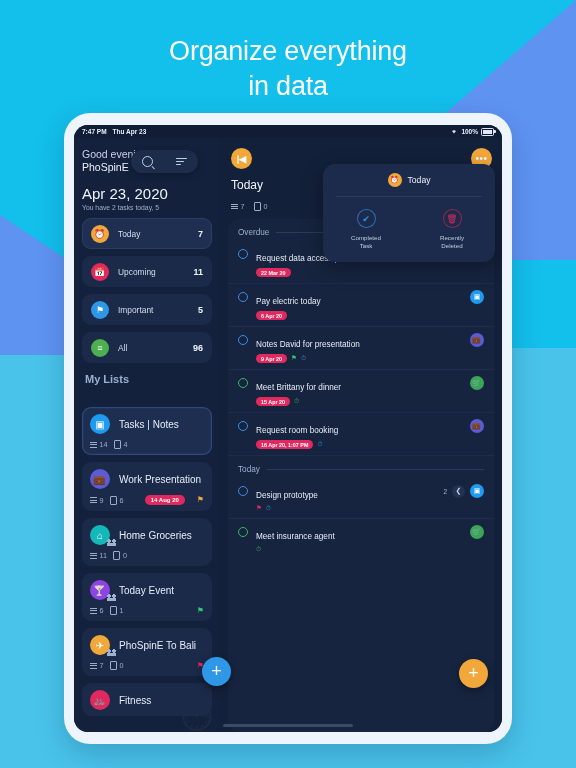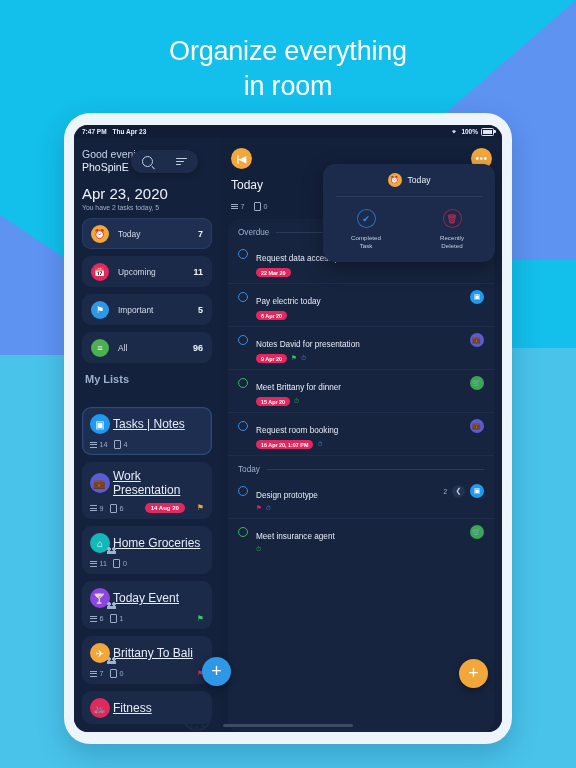--- a/index.html
+++ b/index.html
@@ -115,21 +115,21 @@
   .shared:after{
     content:"";position:absolute;right:-6px;bottom:-1px;width:9px;height:7px;
     background:
       radial-gradient(circle 2px at 2px 2px,#9fb3d0 99%,transparent 100%),
       radial-gradient(circle 2px at 7px 2px,#9fb3d0 99%,transparent 100%),
       linear-gradient(#9fb3d0,#9fb3d0);
     background-size:100% 100%,100% 100%,9px 3px;
     background-position:0 0,0 0,0 4px;
     background-repeat:no-repeat;
   }
-  .lc-name{margin-left:3px;color:#e6ecf8;font-size:12px;text-decoration:underline;}
+  .lc-name{margin-left:9px;color:#e6ecf8;font-size:10px;}
   .lc-bot{display:flex;align-items:center;margin-top:6px;gap:6px;}
   .meta{display:flex;align-items:center;gap:2.5px;color:#9cadc8;font-size:7.2px;}
   .lines-ic{width:7px;height:6px;position:relative;}
   .lines-ic span{position:absolute;left:0;width:7px;height:1px;background:#9cadc8;}
   .lines-ic span:nth-child(1){top:0;}
   .lines-ic span:nth-child(2){top:2.4px;}
   .lines-ic span:nth-child(3){top:4.8px;}
   .note-ic{width:5.5px;height:7px;border:1px solid #9cadc8;border-radius:1px;}
   .chip{
     background:#e2295f;color:#fff;font-size:6px;border-radius:8px;
@@ -212,21 +212,21 @@
 <body>
 
 <div id="bg">
   <div class="bottom-fill"></div>
   <div class="wedge-tr"></div>
   <div class="wedge-bl"></div>
 </div>
 
 <div id="headline">
   <div>Organize everything</div>
-  <div>in room</div>
+  <div>in data</div>
 </div>
 
 <div id="device">
   <div id="screen">
 
     <div id="statusbar">
       <div class="sb-left">
         <span>7:47 PM</span>
         <span>Thu Apr 23</span>
       </div>
@@ -348,21 +348,21 @@
                     <span></span>
                     <span></span>
                   </span>6</span>
                 <span class="meta"><span class="note-ic"></span>1</span>
                 <span class="flag ml-auto" style="color:#2ecc71">⚑</span>
               </div>
             </div>
             <div class="listcard">
               <div class="lc-top">
                 <span class="lc-icon shared" style="background:#f2a73b">✈</span>
-                <span class="lc-name">Brittany To Bali</span>
+                <span class="lc-name">PhoSpinE To Bali</span>
               </div>
               <div class="lc-bot">
                 <span class="meta"><span class="lines-ic">
                     <span></span>
                     <span></span>
                     <span></span>
                   </span>7</span>
                 <span class="meta"><span class="note-ic"></span>0</span>
                 <span class="flag ml-auto" style="color:#e2295f">⚑</span>
               </div>

